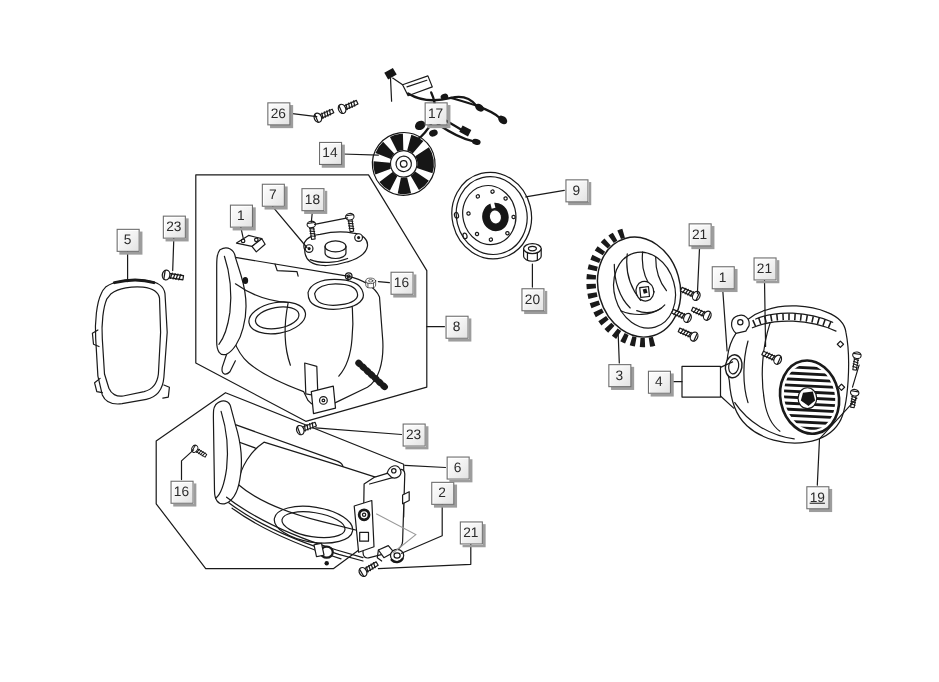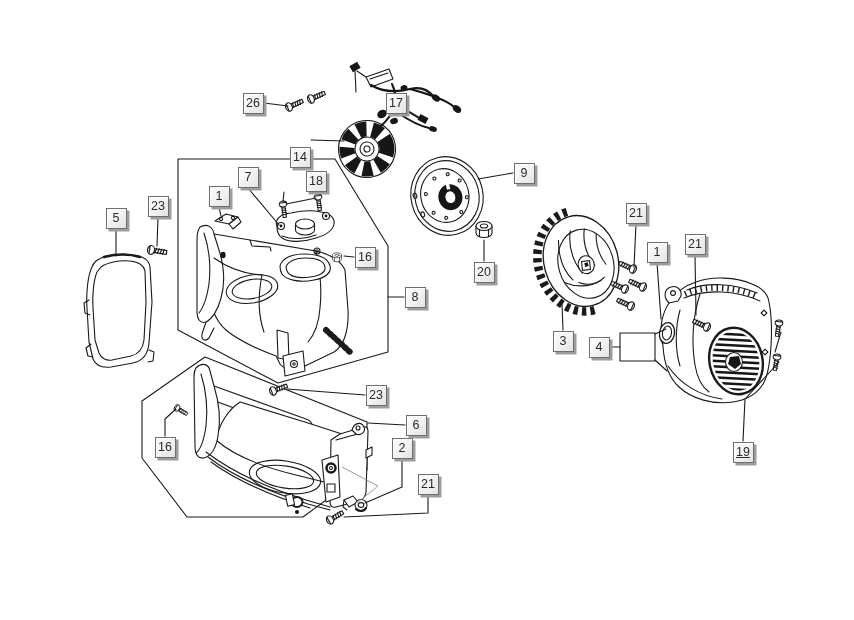--- a/index.html
+++ b/index.html
@@ -321,26 +321,26 @@
 <div id="callout-layer">
       <div class="callout" style="left: 208.5px; top: 185.5px;">1</div>
       <div class="callout" style="left: 391.5px; top: 437.5px;">2</div>
       <div class="callout" style="left: 552.5px; top: 330.5px;">3</div>
       <div class="callout" style="left: 588.5px; top: 336.5px;">4</div>
       <div class="callout" style="left: 105.5px; top: 207.5px;">5</div>
       <div class="callout" style="left: 405.5px; top: 414.5px;">6</div>
       <div class="callout" style="left: 237.5px; top: 166.5px;">7</div>
       <div class="callout" style="left: 404.5px; top: 286.5px;">8</div>
       <div class="callout" style="left: 513.5px; top: 162.5px;">9</div>
-      <div class="callout" style="left: 289.5px; top: 147px;">14</div>
+      <div class="callout" style="left: 289.5px; top: 129px;">14</div>
       <div class="callout" style="left: 646.5px; top: 241.5px;">1</div>
       <div class="callout" style="left: 354.5px; top: 246.5px;">16</div>
       <div class="callout" style="left: 154.5px; top: 436.5px;">16</div>
       <div class="callout" style="left: 345.5px; top: 92.5px; margin-left: 40px;">17</div>
-      <div class="callout" style="left: 273.5px; top: 170.5px; margin-left: 32px;">18</div>
+      <div class="callout" style="left: 273.5px; top: 170.5px;">18</div>
       <div class="callout" style="left: 732.5px; top: 441.5px; text-decoration: underline;">19</div>
       <div class="callout" style="left: 473.5px; top: 261.5px;">20</div>
       <div class="callout" style="left: 625.5px; top: 202.5px;">21</div>
       <div class="callout" style="left: 684.5px; top: 233.5px;">21</div>
       <div class="callout" style="left: 417.5px; top: 473.5px;">21</div>
       <div class="callout" style="left: 242.5px; top: 92.5px;">26</div>
       <div class="callout" style="left: 147.5px; top: 195.5px;">23</div>
       <div class="callout" style="left: 365.5px; top: 384.5px;">23</div>
     </div>
 </div>

